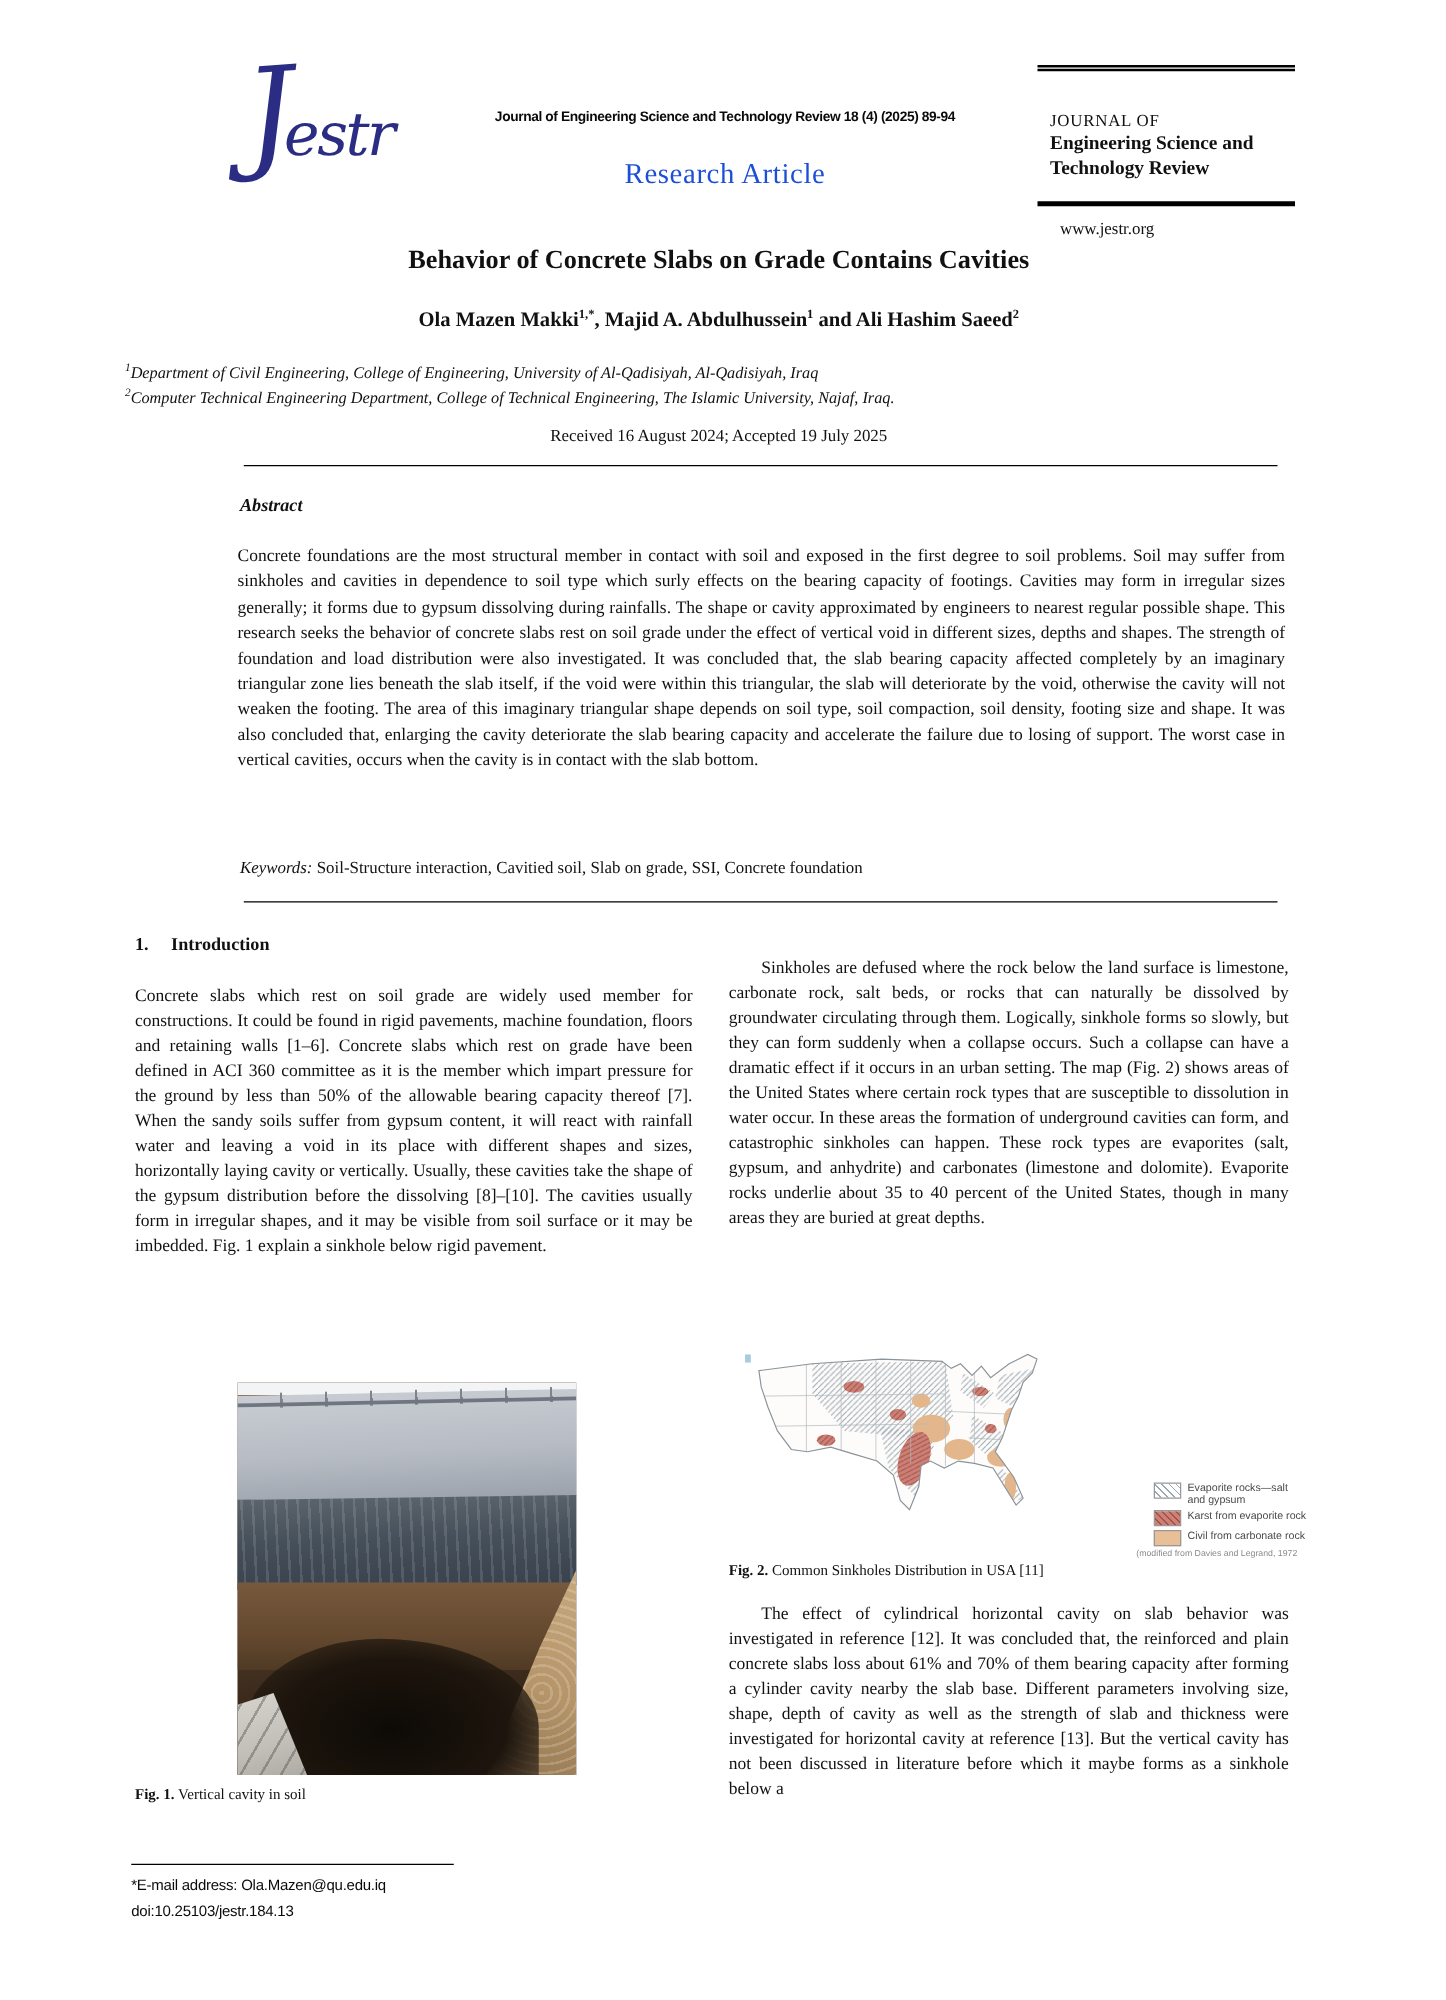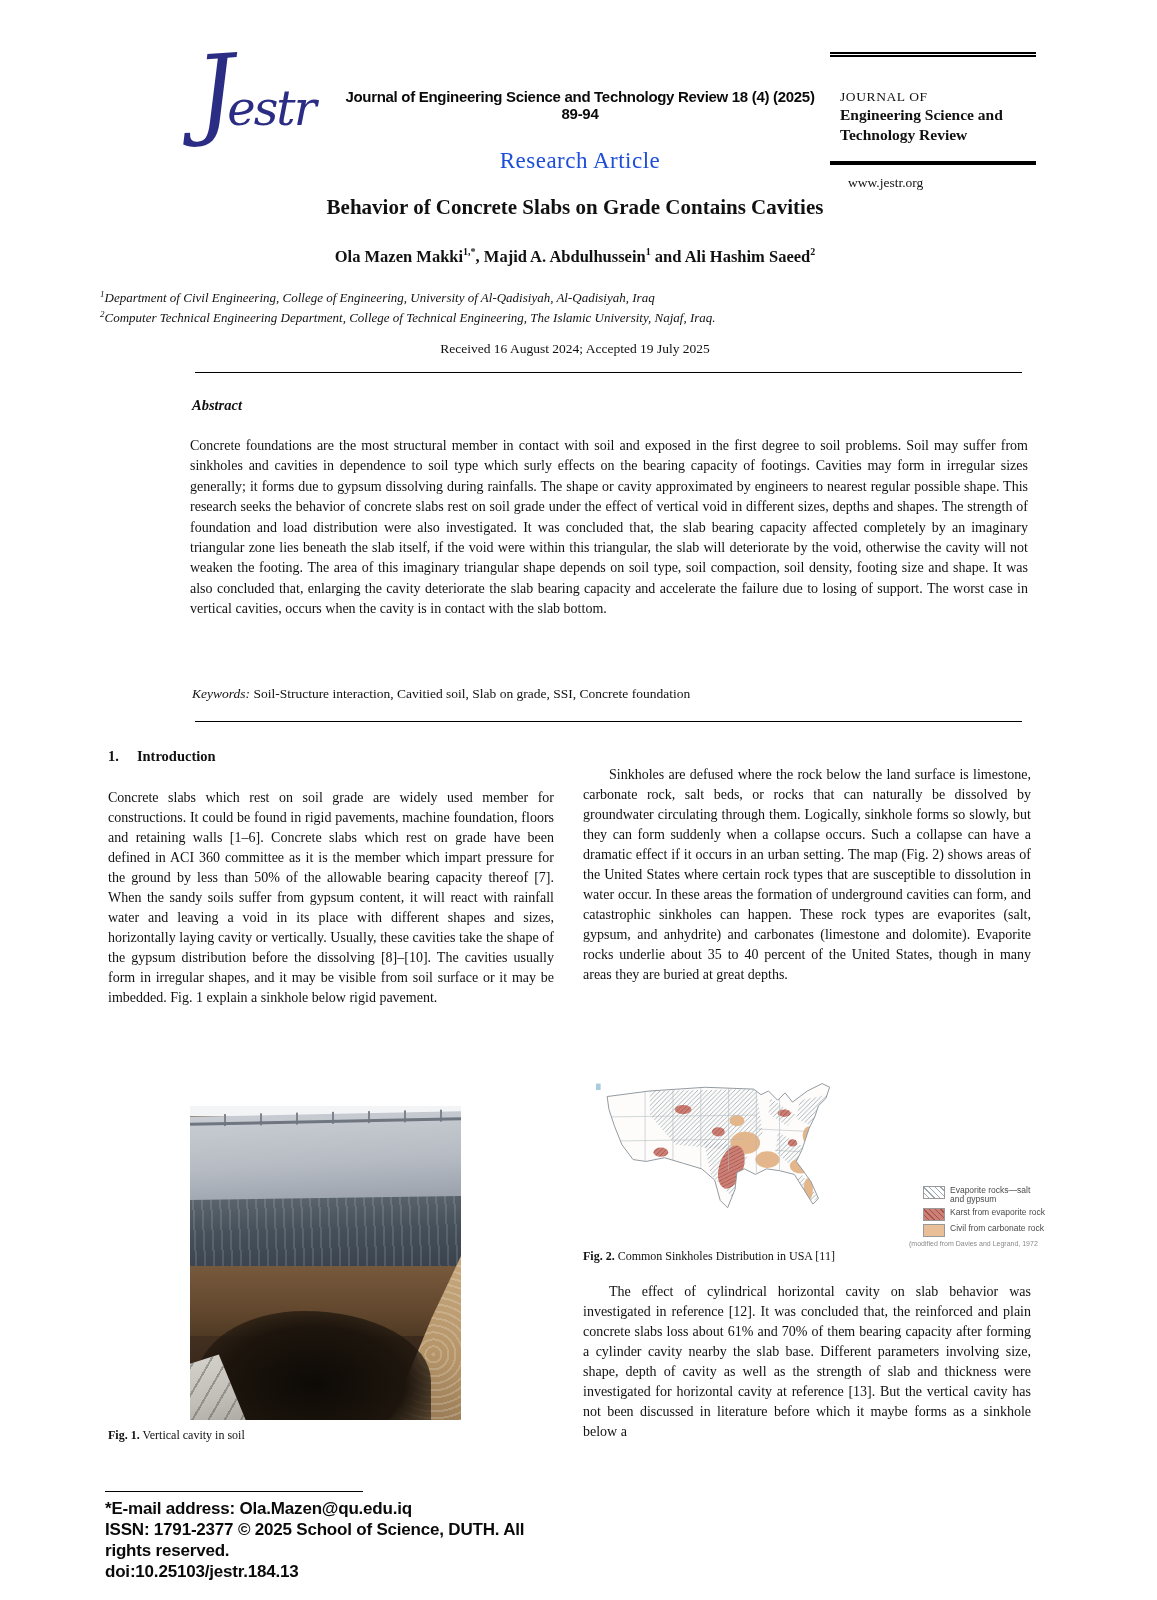--- a/index.html
+++ b/index.html
@@ -6,21 +6,21 @@
   .page{position:relative;width:1157px;height:1600px;background:#fff;margin:0 auto;
         font-family:"Liberation Serif", serif;color:#111;overflow:hidden;}
 
   
   .logo{position:absolute;left:196px;top:42px;width:160px;height:130px;
         color:#2b2d84;font-family:"DejaVu Serif", serif;font-style:italic;}
   .logo .big-j{font-size:98px;line-height:1;display:inline-block;transform:rotate(-4deg);}
   .logo .rest{font-size:48px;letter-spacing:-2px;margin-left:-8px;}
 
   .head-center{position:absolute;left:340px;top:88px;width:480px;text-align:center;}
-  .journal-line{font-family:"Liberation Sans", sans-serif;font-weight:700;font-size:15px;
+  .journal-line{font-family:"Liberation Sans", sans-serif;font-weight:700;font-size:11px;
         letter-spacing:-0.3px;color:#0a0a0a;}
   .research-article{margin-top:26px;font-size:23px;letter-spacing:0.5px;color:#1d4ed8;}
 
   .masthead{position:absolute;left:830px;top:52px;width:206px;}
   .masthead .box{border-top:5px double #000;border-bottom:4px solid #000;padding:32px 4px 16px 10px;}
   .masthead .jof{font-size:13.5px;letter-spacing:0.6px;}
   .masthead .bold-line{font-size:15.5px;font-weight:700;line-height:1.3;}
   .masthead .site{margin-top:10px;padding-left:18px;font-size:13.5px;}
 
   
@@ -96,21 +96,21 @@
   .legend .sw{width:20px;height:11px;margin-right:5px;flex:0 0 auto;border:1px solid #999;}
   .sw-hatch{background:repeating-linear-gradient(45deg,#fff 0 3px,#9aa7b0 3px 4px);}
   .sw-evap{background:repeating-linear-gradient(45deg,#cd8176 0 3px,#a3524a 3px 4px);border-color:#a3524a;}
   .sw-carb{background:#e8bf96;border-color:#c99c6e;}
   .legend .lbl{font-size:8.5px;color:#4a4a4a;line-height:1.1;}
   .legend .note{font-size:7px;color:#8a8a8a;margin-left:26px;margin-top:1px;}
 
   
   .foot-rule{position:absolute;left:105px;top:1491px;width:258px;border-top:1.5px solid #000;}
   .footnote{position:absolute;left:105px;top:1498px;width:460px;
-        font-family:"Liberation Sans", sans-serif;font-weight:700;font-size:17px;
+        font-family:"Liberation Sans", sans-serif;font-weight:400;font-size:12px;
         letter-spacing:-0.2px;line-height:21px;color:#0a0a0a;}
 </style>
 </head>
 <body>
 
 <div class="page">
 
   <div class="logo">
     <span class="big-j">J</span><span class="rest">estr</span>
   </div>
@@ -168,21 +168,20 @@
     <div class="cavity"></div>
     <div class="culvert"></div>
   </div>
   <div class="fig-cap fig1-cap">
     <b>Fig. 1.</b><span> Vertical cavity in soil</span>
   </div>
 
   <div class="foot-rule"></div>
   <div class="footnote">
     <div>*E-mail address: Ola.Mazen@qu.edu.iq</div>
-    <div>ISSN: 1791-2377 © 2025 School of Science, DUTH. All rights reserved.</div>
     <div>doi:10.25103/jestr.184.13</div>
   </div>
 
   <div class="col-right-p1">Sinkholes are defused where the rock below the land surface is limestone, carbonate rock, salt beds, or rocks that can naturally be dissolved by groundwater circulating through them. Logically, sinkhole forms so slowly, but they can form suddenly when a collapse occurs. Such a collapse can have a dramatic effect if it occurs in an urban setting. The map (Fig. 2) shows areas of the United States where certain rock types that are susceptible to dissolution in water occur. In these areas the formation of underground cavities can form, and catastrophic sinkholes can happen. These rock types are evaporites (salt, gypsum, and anhydrite) and carbonates (limestone and dolomite). Evaporite rocks underlie about 35 to 40 percent of the United States, though in many areas they are buried at great depths.</div>
 
   <div class="fig2">
     <svg width="305" height="165" viewBox="0 0 305 178">
       <defs>
         <pattern id="ht" patternUnits="userSpaceOnUse" width="5" height="5">
           <path d="M0,5 L5,0" stroke="#9aa7b0" stroke-width="0.9"></path>

